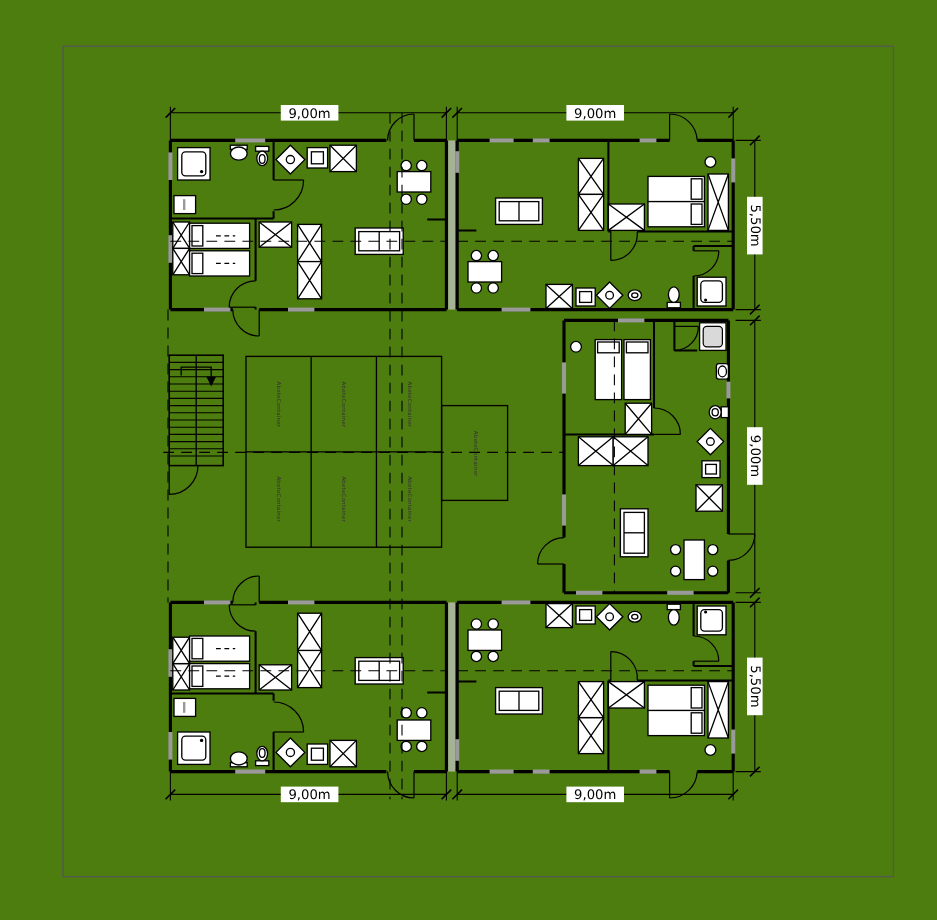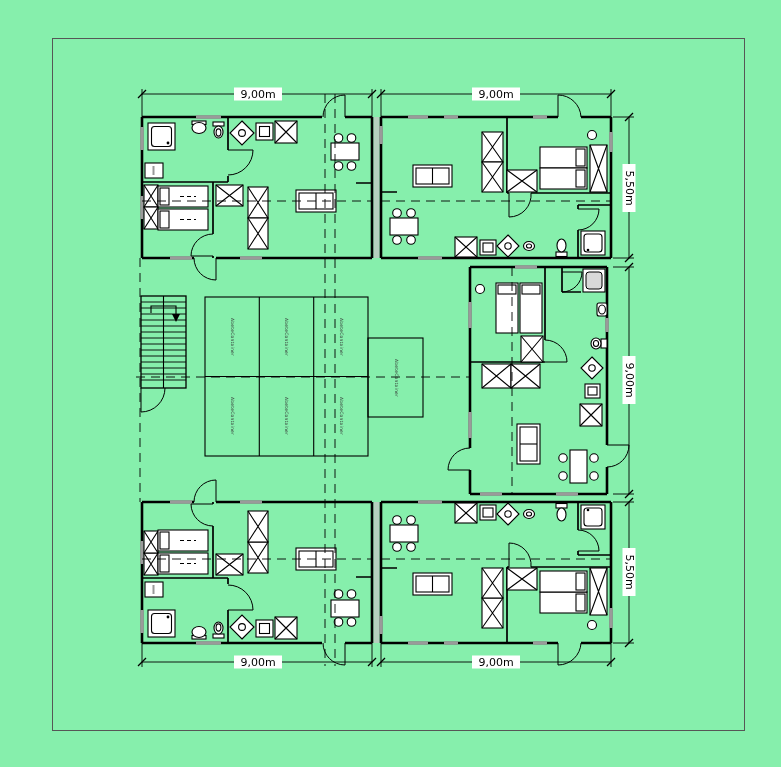--- a/index.html
+++ b/index.html
@@ -1,17 +1,17 @@
 <!DOCTYPE html>
 <html><head>
 <meta charset="utf-8">
 <title>Floor Plan</title>
 <style>
   html,body{margin:0;padding:0;background:#ffffff;}
-  #stage{position:relative;width:781px;height:767px;background:#86efac;overflow:hidden;
+  #stage{position:relative;width:781px;height:767px;background:#4d7c0f;overflow:hidden;
          font-family:"DejaVu Sans",sans-serif;}
   svg{position:absolute;left:0;top:0;}
   .wx{stroke:#000;stroke-width:2.6;fill:none;stroke-linecap:butt;}
   .wi{stroke:#000;stroke-width:1.7;fill:none;}
   .fn{stroke:#000;stroke-width:1.1;fill:#fff;}
   .fnl{stroke:#000;stroke-width:1.1;fill:none;}
   .dr{stroke:#000;stroke-width:1;fill:none;}
   .dash{stroke:#000;stroke-width:0.9;fill:none;stroke-dasharray:9 6;}
   .dim{stroke:#000;stroke-width:0.9;fill:none;}
   .tick{stroke:#000;stroke-width:1.3;}

